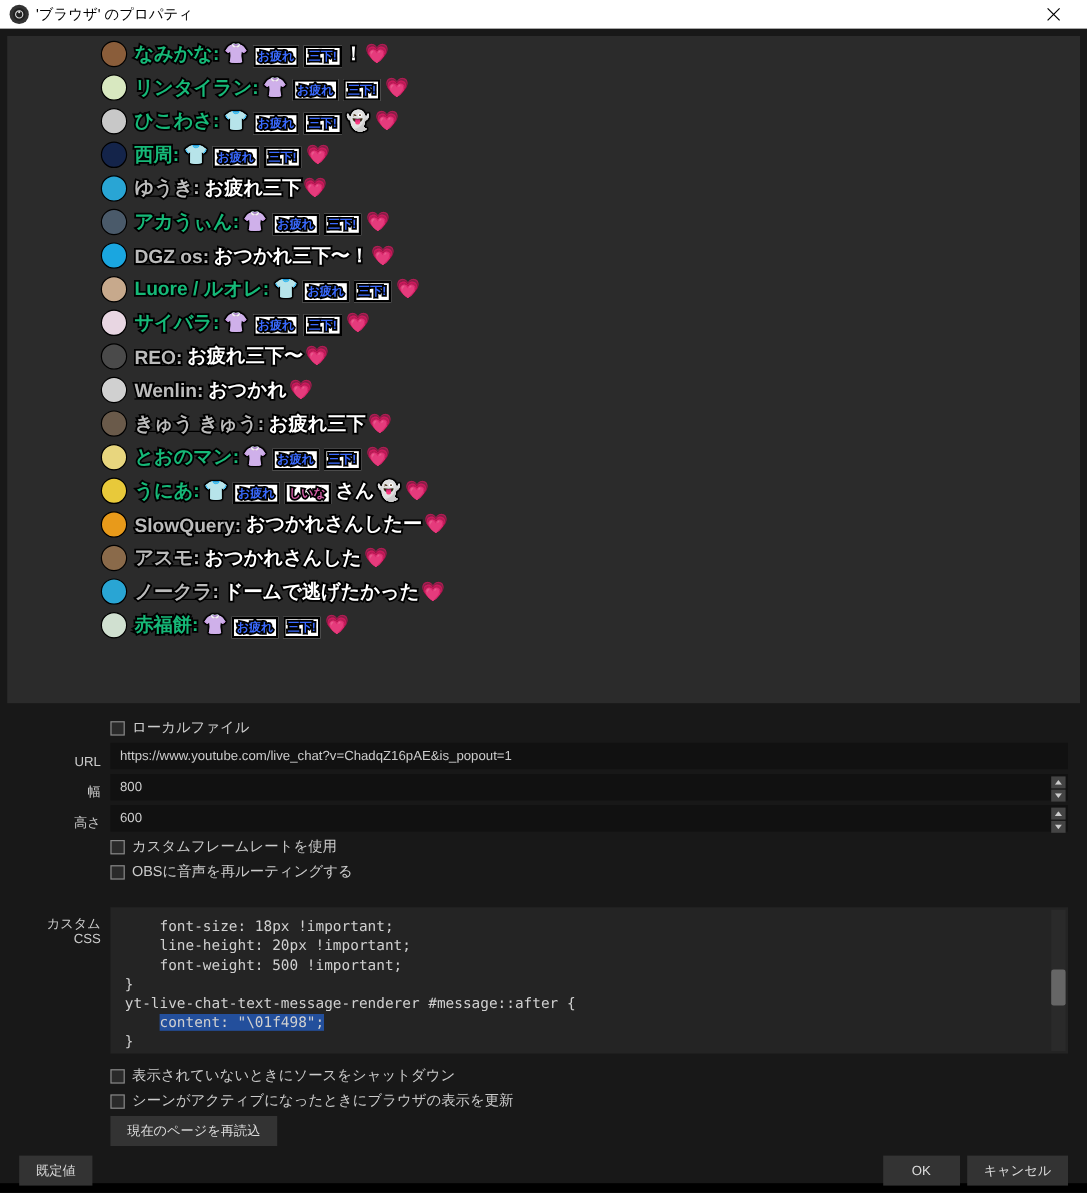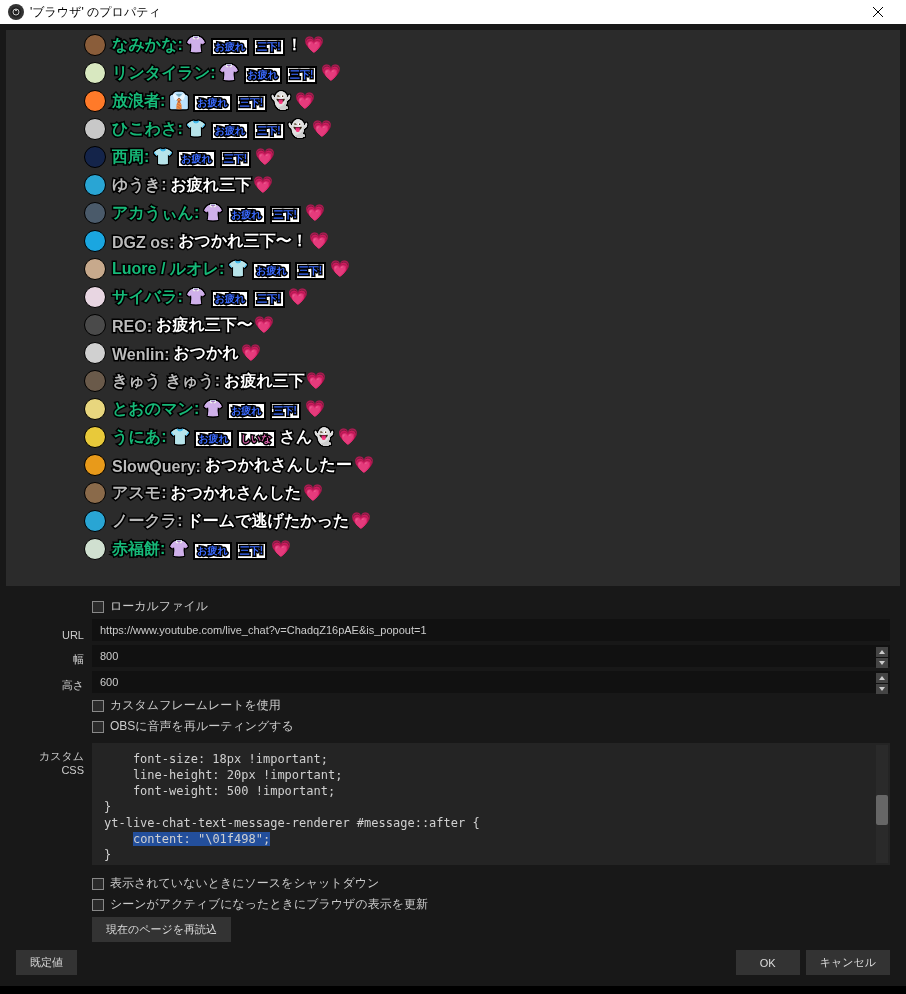--- a/index.html
+++ b/index.html
@@ -9,21 +9,21 @@
 .title-icon svg { width: 12px; height: 12px; }
 .title-text { flex: 1; font-size: 12px; }
 .close-btn { width: 40px; height: 32px; display: flex; align-items: center; justify-content: center; cursor: pointer; }
 .close-btn svg { width: 12px; height: 12px; }
 .content { background: #181818; height: 962px; padding: 6px; display: flex; flex-direction: column; }
 .preview { background: #2b2b2b; flex: 0 0 556px; overflow: hidden; padding: 4px 0 0 78px; }
 .chat-line { display: flex; align-items: flex-end; margin-bottom: 6px; font-weight: 700; }
 .avatar { width: 22px; height: 22px; border-radius: 50%; margin-right: 6px; flex-shrink: 0; border: 1px solid #000; }
 .uname { font-size: 16px; -webkit-text-stroke: 3px #000; paint-order: stroke fill; }
 .uname.member { color: #16b978; }
-.uname.normal { color: #bbb; }
+.uname.normal { color: #bbb; text-decoration: underline; }
 .msg { color: #fff; font-size: 16px; font-weight: 700; -webkit-text-stroke: 3px #000; paint-order: stroke fill; margin-left: 2px; }
 .emoji { display: inline-block; margin: 0 2px; filter: drop-shadow(1px 0 0 #000) drop-shadow(-1px 0 0 #000) drop-shadow(0 1px 0 #000) drop-shadow(0 -1px 0 #000); }
 .stamp { display: inline-flex; align-items: center; background: #fff; border: 2px solid #000; padding: 0 2px; font-size: 10px; margin: 0 2px; }
 .stamp.blue { color: #3a6aff; }
 .heart { color: #ff2d7a; font-size: 16px; -webkit-text-stroke: 2px #000; paint-order: stroke fill; margin-left: 2px; }
 .form { padding: 12px 10px 0 10px; flex: 1; }
 .row { display: flex; align-items: flex-end; margin-bottom: 4px; }
 .label { width: 76px; text-align: right; padding-right: 8px; font-size: 11px; color: #ccc; }
 .checkbox { display: flex; align-items: center; gap: 6px; margin-left: 76px; margin-bottom: 4px; }
 .cb { width: 12px; height: 12px; border: 1px solid #888; background: #2a2a2a; }
@@ -66,25 +66,20 @@
         <div class="avatar" style="background:#8a5d3a"></div>
         <span class="uname member">なみかな:</span>
         <span class="msg"><span class="emoji">👚</span><span class="stamp blue">お疲れ</span><span class="stamp blue">三下!</span>！<span class="heart">💗</span></span>
       </div>
       <div class="chat-line">
         <div class="avatar" style="background:#d8e8c0"></div>
         <span class="uname member">リンタイラン:</span>
         <span class="msg"><span class="emoji">👚</span><span class="stamp blue">お疲れ</span><span class="stamp blue">三下!</span><span class="heart">💗</span></span>
       </div>
       <div class="chat-line">
-        <div class="avatar" style="background:#ff7a29"></div>
-        <span class="uname member">放浪者:</span>
-        <span class="msg"><span class="emoji">👔</span><span class="stamp blue">お疲れ</span><span class="stamp blue">三下!</span><span class="emoji">👻</span><span class="heart">💗</span></span>
-      </div>
-      <div class="chat-line">
         <div class="avatar" style="background:#c8c8c8"></div>
         <span class="uname member">ひこわさ:</span>
         <span class="msg"><span class="emoji">👕</span><span class="stamp blue">お疲れ</span><span class="stamp blue">三下!</span><span class="emoji">👻</span><span class="heart">💗</span></span>
       </div>
       <div class="chat-line">
         <div class="avatar" style="background:#14244a"></div>
         <span class="uname member">西周:</span>
         <span class="msg"><span class="emoji">👕</span><span class="stamp blue">お疲れ</span><span class="stamp blue">三下!</span><span class="heart">💗</span></span>
       </div>
       <div class="chat-line">
@@ -211,21 +206,21 @@
     <div class="checkbox">
       <div class="cb"></div>
       <span>カスタムフレームレートを使用</span>
     </div>
 
     <div class="checkbox">
       <div class="cb"></div>
       <span>OBSに音声を再ルーティングする</span>
     </div>
 
-    <div class="row" style="align-items:flex-start; margin-top:8px;">
+    <div class="row" style="align-items:flex-start; margin-top:21px;">
       <div class="label" style="padding-top:6px;">カスタム CSS</div>
       <div class="css-editor" id="css-editor">    font-size: 18px !important;
     line-height: 20px !important;
     font-weight: 500 !important;
 }
 yt-live-chat-text-message-renderer #message::after {
     <span class="sel">content: "\01f498";</span>
 }
         <div class="css-scroll">
           <div class="css-thumb"></div>

